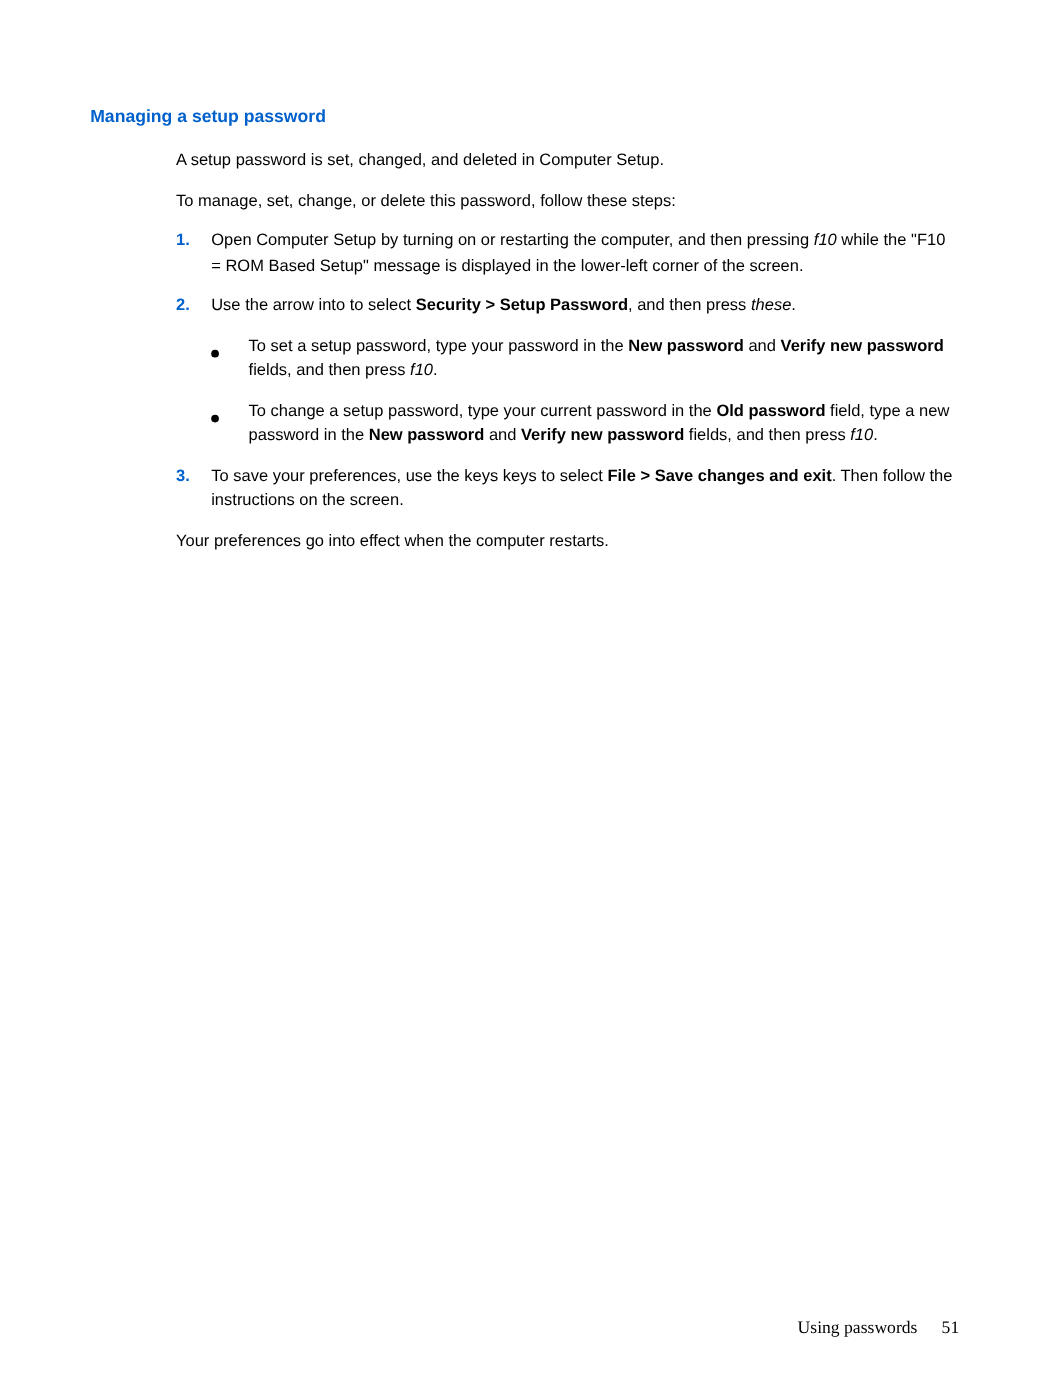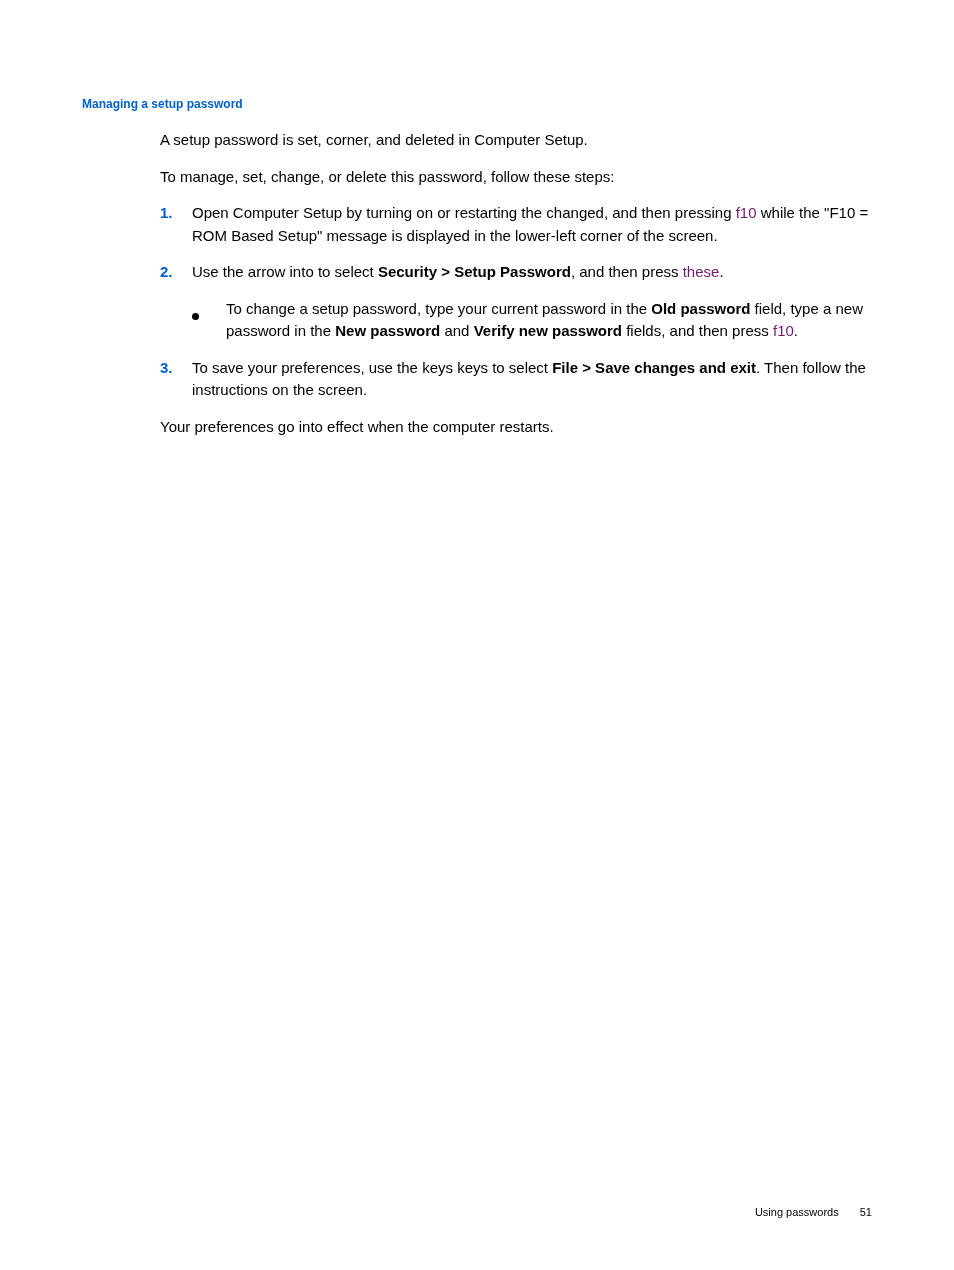--- a/index.html
+++ b/index.html
@@ -13,21 +13,21 @@
       line-height: 1.5;
       color: #000;
       background: #fff;
       width: 954px;
       height: 1270px;
       position: relative;
       padding: 95px 82px 60px 82px;
     }
     .heading {
       color: #0060cc;
-      font-size: 12px;
+      font-size: 16px;
       font-weight: bold;
       margin-bottom: 16px;
     }
     .paragraph {
       margin-left: 78px;
       margin-bottom: 14px;
     }
     .ol-item {
       margin-left: 78px;
       margin-bottom: 14px;
@@ -60,55 +60,63 @@
       display: inline-block;
       width: 7px;
       height: 7px;
       background: #000;
       border-radius: 50%;
     }
     .bullet-body {
       flex: 1;
     }
     .link {
-      color: #701a75;
+      color: #000000;
+      font-style: italic;
     }
     .footer {
       position: absolute;
       bottom: 50px;
       right: 82px;
-      font-size: 11px;
+      font-size: 16px;
+      font-family: Liberation Serif, serif;
     }
     .footer-pagenum {
       margin-left: 18px;
     }
   </style>
 </head>
 <body>
 
 <h2 class="heading">Managing a setup password</h2>
 
-<p class="paragraph">A setup password is set, corner, and deleted in Computer Setup.</p>
+<p class="paragraph">A setup password is set, changed, and deleted in Computer Setup.</p>
 <p class="paragraph">To manage, set, change, or delete this password, follow these steps:</p>
 
 <div class="ol-item">
   <span class="ol-num">1.</span>
   <span class="ol-body">
-    <span>Open Computer Setup by turning on or restarting the changed, and then pressing </span><span class="link">f10</span><span> while the "F10 = ROM Based Setup" message is displayed in the lower-left corner of the screen.</span>
+    <span>Open Computer Setup by turning on or restarting the computer, and then pressing </span><span class="link">f10</span><span> while the "F10 = ROM Based Setup" message is displayed in the lower-left corner of the screen.</span>
   </span>
 </div>
 
 <div class="ol-item">
   <span class="ol-num">2.</span>
   <span class="ol-body">
     <span>Use the arrow into to select </span><b>Security &gt; Setup Password</b><span>, and then press </span><span class="link">these</span><span>.</span>
   </span>
 </div>
 
 <div class="bullet-list">
+  <div class="bullet-item">
+    <span class="bullet-marker"><span class="dot"></span></span>
+    <span class="bullet-body">
+      <span>To set a setup password, type your password in the </span><b>New password</b><span> and </span><b>Verify new password</b><span> fields, and then press </span><span class="link">f10</span><span>.</span>
+    </span>
+  </div>
 
   <div class="bullet-item">
     <span class="bullet-marker"><span class="dot"></span></span>
     <span class="bullet-body">
       <span>To change a setup password, type your current password in the </span><b>Old password</b><span> field, type a new password in the </span><b>New password</b><span> and </span><b>Verify new password</b><span> fields, and then press </span><span class="link">f10</span><span>.</span>
     </span>
   </div>
 
 </div>
 

